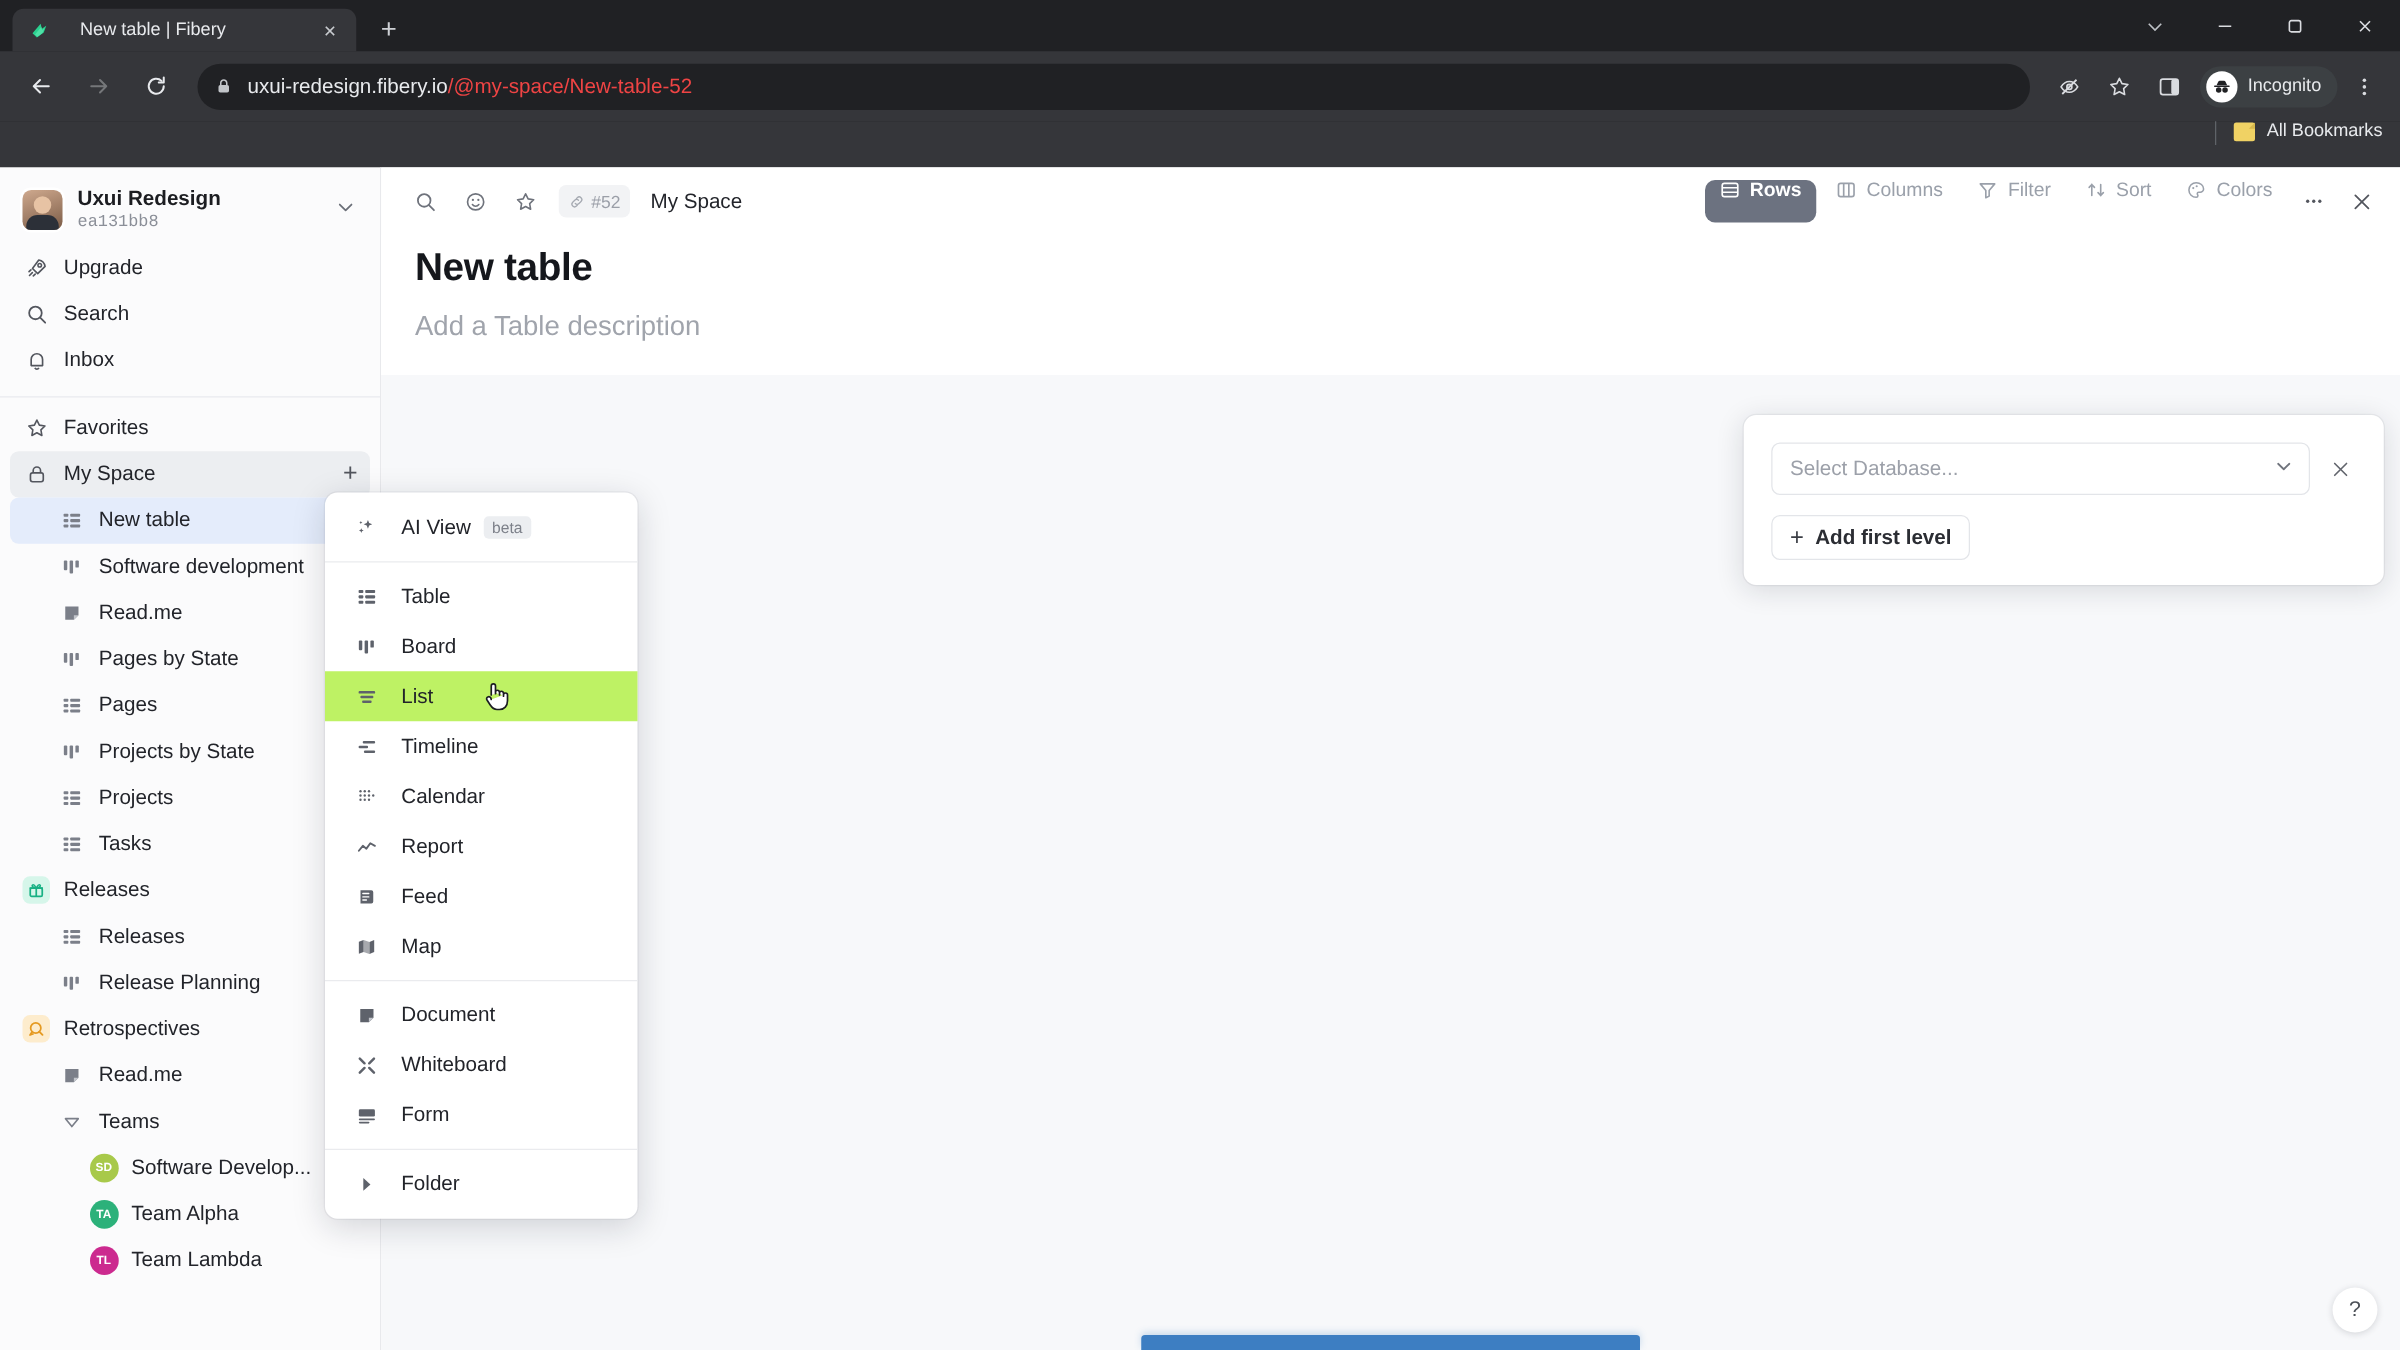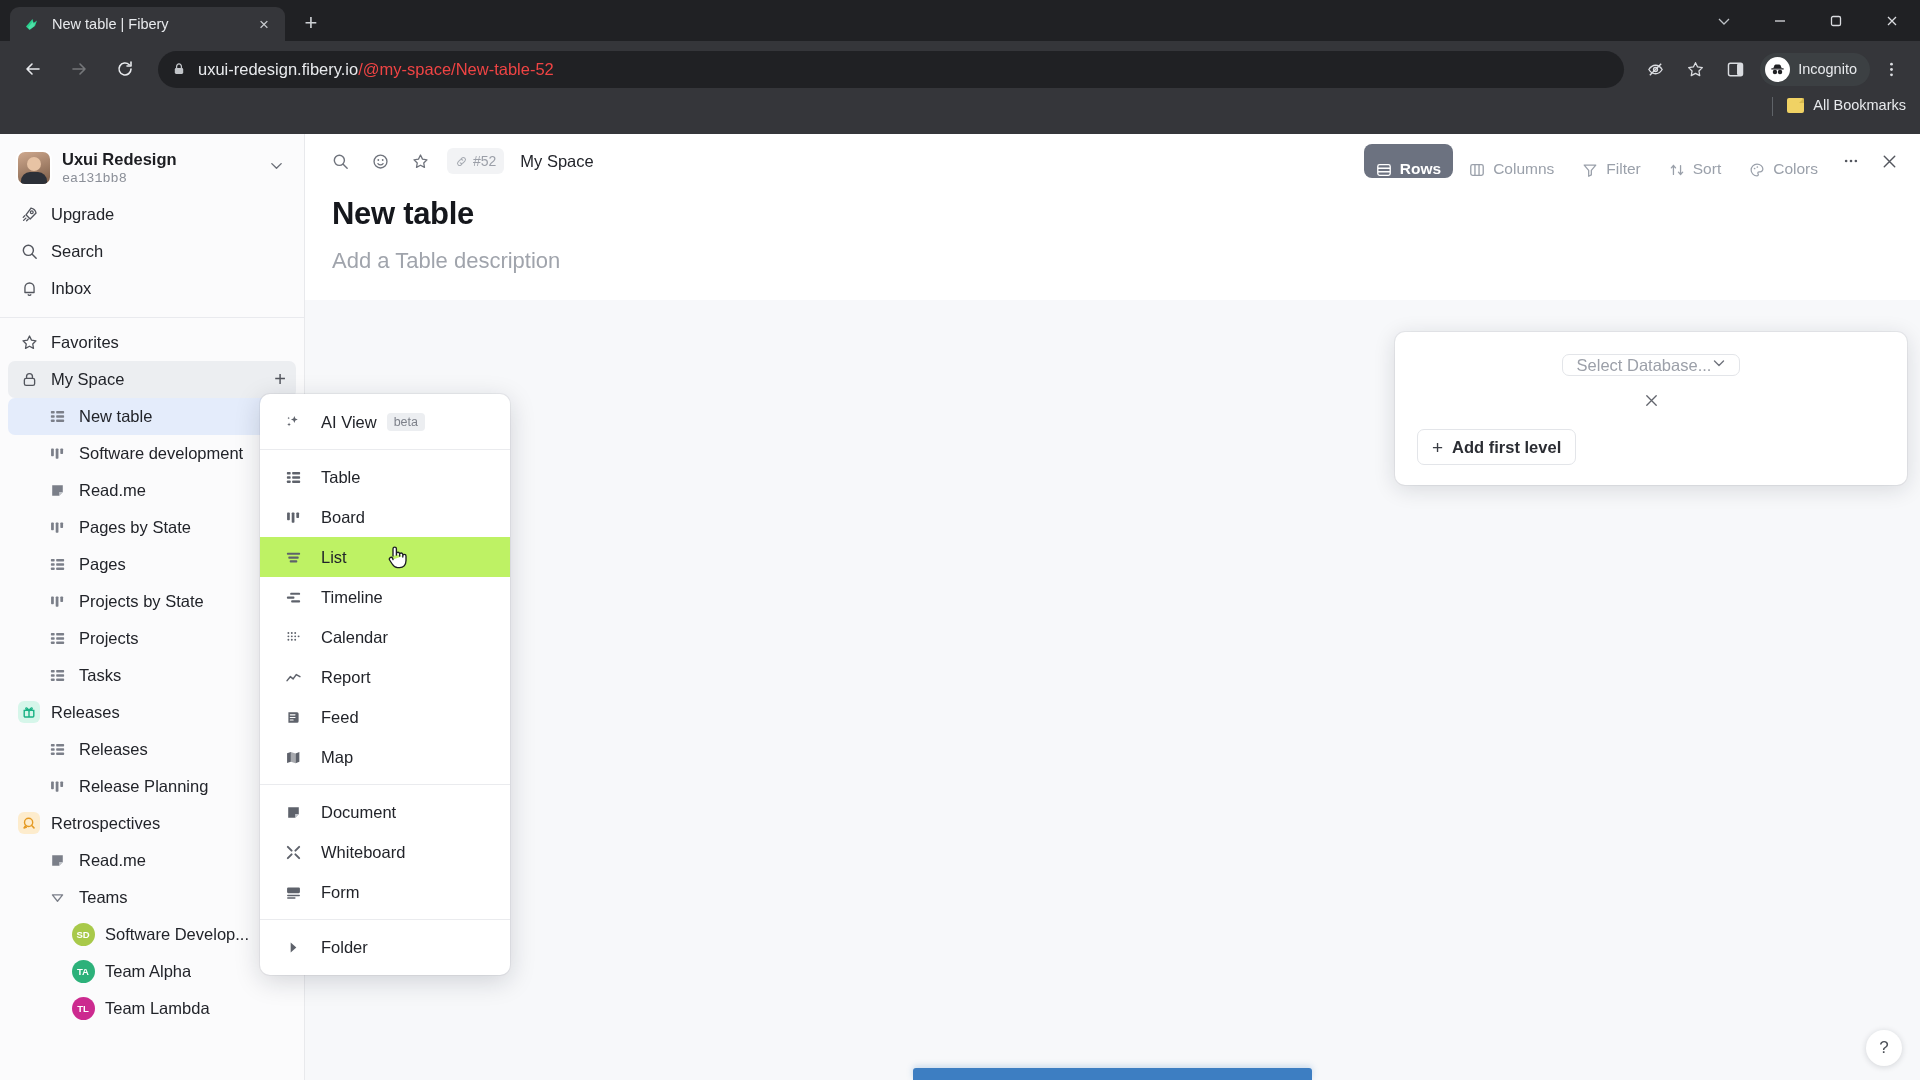--- a/index.html
+++ b/index.html
@@ -22,21 +22,21 @@
     border-radius: 9px 9px 0 0;
     display: flex; align-items: center; padding: 0 10px 0 13px;
     position: relative;
   }
   .tab-favicon {
     width: 17px; height: 17px; flex: 0 0 17px;
     display: flex; align-items: center; justify-content: center;
   }
   .tab-title {
     flex: 1; color: #e8eaed; font-size: 14.5px;
-    margin-left: 12px; white-space: nowrap; overflow: hidden;
+    margin-left: 24px; white-space: nowrap; overflow: hidden;
     text-overflow: ellipsis;
   }
   .tab-close {
     width: 22px; height: 22px; border-radius: 50%;
     display: flex; align-items: center; justify-content: center;
     color: #c8cbcf; font-size: 17px; line-height: 1;
   }
   .newtab {
     width: 34px; height: 34px; margin-left: 9px; margin-bottom: 1px;
     display: flex; align-items: center; justify-content: center;
@@ -189,21 +189,21 @@
     background: #f2f3f5; border-radius: 6px; padding: 0 8px; margin-left: 4px;
   }
   .id-chip .num { font-size: 14px; color: #9b9fa8; }
   .breadcrumb { font-size: 16.5px; color: #23252b; margin-left: 16px; }
 
   .mh-right {
     position: absolute; right: 14px; top: 0; height: 54px;
     display: flex; align-items: center; gap: 4px;
   }
   .tbtn {
-    height: 34px; border-radius: 8px; display: flex; align-items: flex-end;
+    height: 34px; border-radius: 8px; display: flex; align-items: flex-start;
     gap: 8px; padding: 0 12px; font-size: 15.5px; color: #9aa0aa;
   }
   .tbtn.active { background: #6c7280; color: #fff; font-weight: 600; }
   .tbtn .ic { display: flex; }
   .icon-btn2 {
     width: 34px; height: 34px; border-radius: 8px;
     display: flex; align-items: center; justify-content: center; color: #53565e;
   }
 
   .title-block { padding: 8px 0 26px 27px; background: #fff; }
@@ -211,21 +211,21 @@
   .page-desc { font-size: 22px; color: #a0a4ac; margin-top: 16px; }
   .canvas { position: absolute; left: 0; right: 0; top: 186px; bottom: 0; background: #f7f8fa; }
 
   
   .rows-popover {
     position: absolute; top: 198px; left: 1090px; width: 512px;
     background: #fff; border-radius: 10px;
     box-shadow: 0 4px 22px rgba(20,25,40,.14), 0 0 0 1px rgba(20,25,40,.05);
     padding: 22px 22px 20px 22px;
   }
-  .db-row { display: flex; align-items: center; gap: 12px; flex-direction: column; }
+  .db-row { display: flex; align-items: center; gap: 12px; }
   .db-select {
     flex: 1; height: 42px; border: 1px solid #e3e5e9; border-radius: 7px;
     display: flex; align-items: center; padding: 0 12px 0 14px;
   }
   .db-select .ph { flex: 1; font-size: 16.5px; color: #9ca0a9; }
   .db-select .chev { color: #70747d; }
   .db-x { color: #5e6views; display: flex; padding: 4px; color:#62656d;}
   .add-level {
     margin-top: 16px; height: 36px; border: 1px solid #e3e5e9;
     border-radius: 7px; display: inline-flex; align-items: center;

